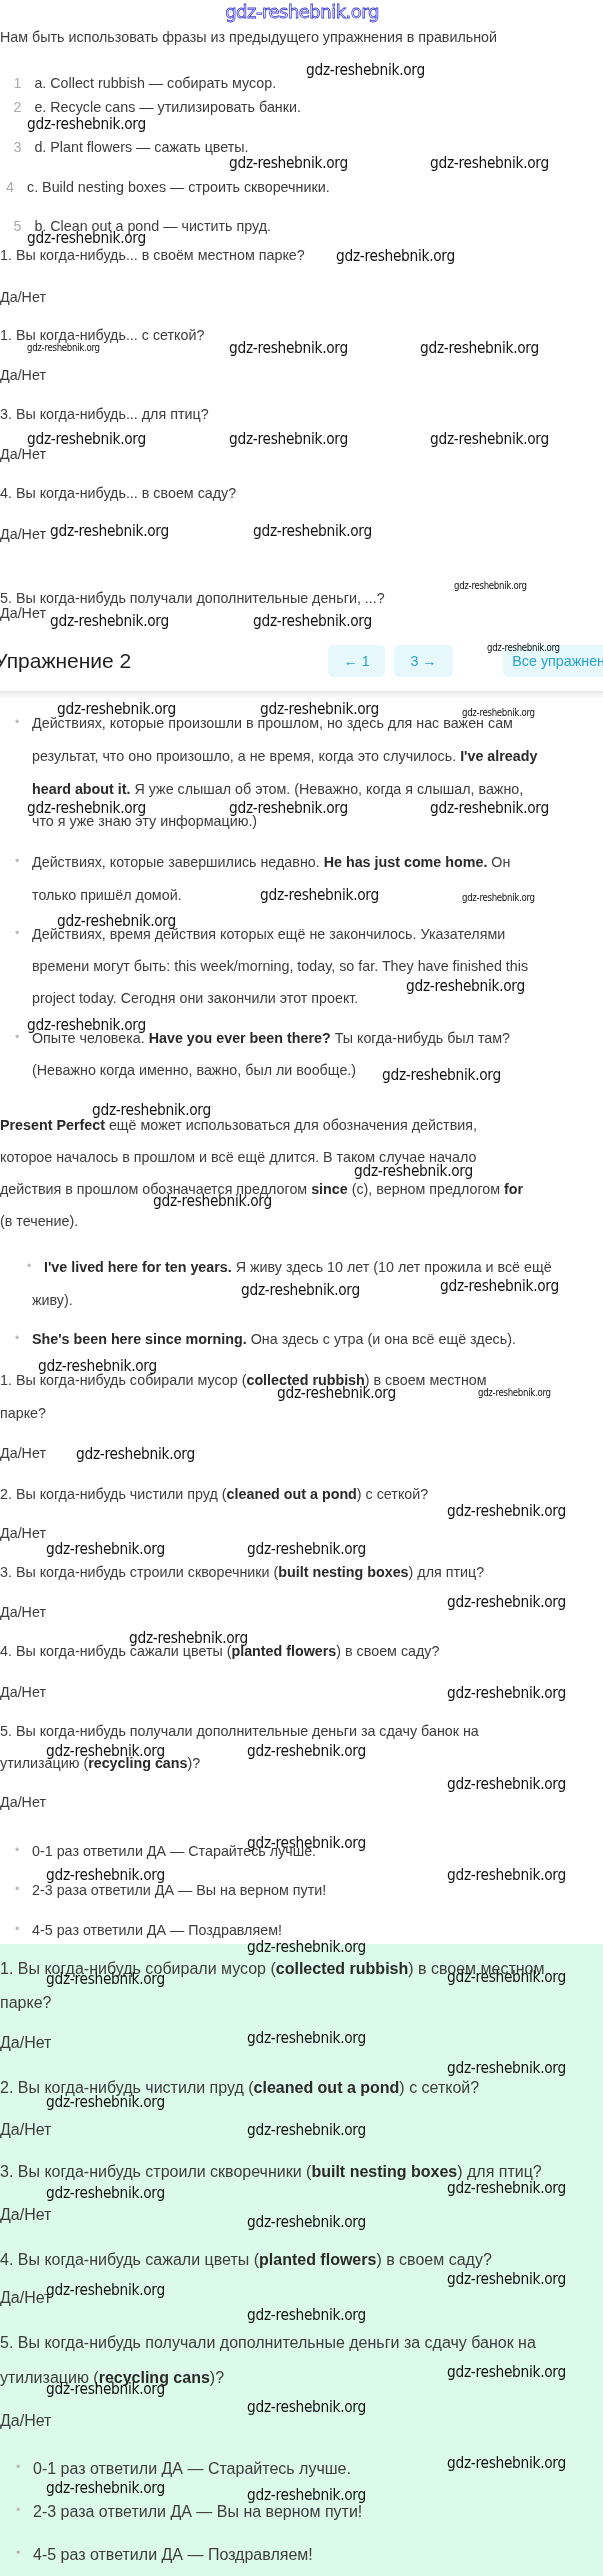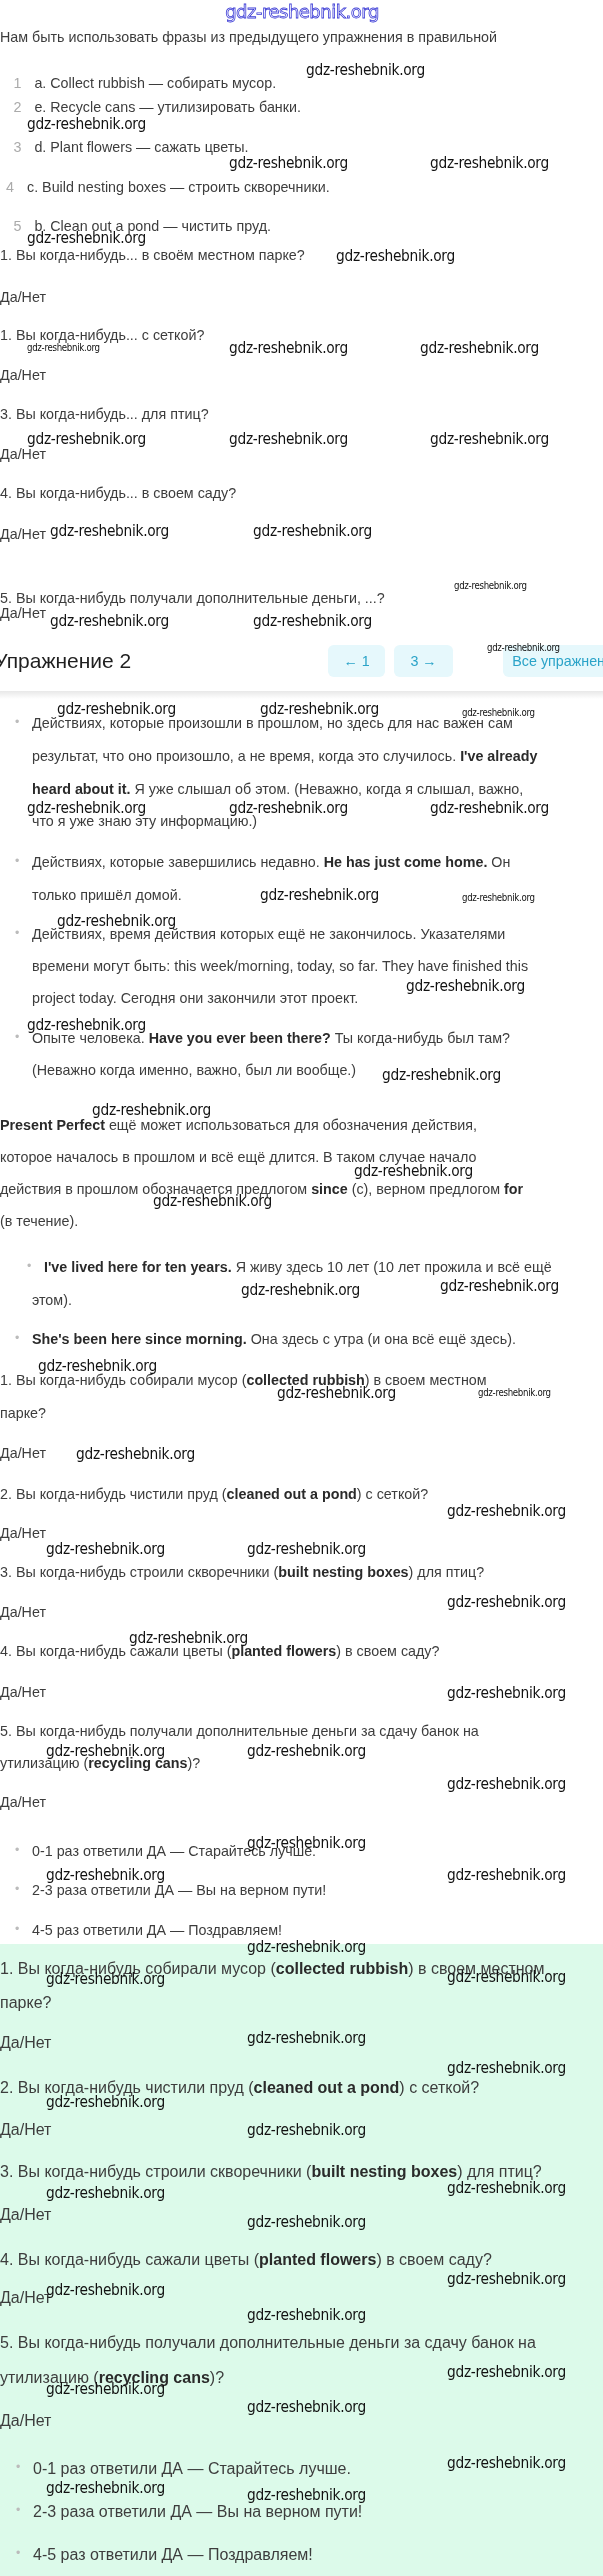--- a/index.html
+++ b/index.html
@@ -81,21 +81,21 @@
 
 <div class="abs bullet" style="left:32px;top:1030px;"><span>Опыте человека. </span><b>Have you ever been there?</b><span> Ты когда-нибудь был там?</span></div>
 <div class="abs" style="left:32px;top:1062px;">(Неважно когда именно, важно, был ли вообще.)</div>
 
 <div class="abs" style="left:0;top:1117px;"><b>Present Perfect</b><span> ещё может использоваться для обозначения действия,</span></div>
 <div class="abs" style="left:0;top:1149px;">которое началось в прошлом и всё ещё длится. В таком случае начало</div>
 <div class="abs" style="left:0;top:1181px;"><span>действия в прошлом обозначается предлогом </span><b>since</b><span> (с), верном предлогом </span><b>for</b></div>
 <div class="abs" style="left:0;top:1213px;">(в течение).</div>
 
 <div class="abs bullet" style="left:32px;top:1259px;margin-left:12px;"><b>I've lived here for ten years.</b><span> Я живу здесь 10 лет (10 лет прожила и всё ещё</span></div>
-<div class="abs" style="left:32px;top:1292px;">этом).</div>
+<div class="abs" style="left:32px;top:1292px;">живу).</div>
 <div class="abs bullet" style="left:32px;top:1331px;"><b>She's been here since morning.</b><span> Она здесь с утра (и она всё ещё здесь).</span></div>
 
 <div class="abs" style="left:0;top:1372px;"><span>1. Вы когда-нибудь собирали мусор (</span><b>collected rubbish</b><span>) в своем местном</span></div>
 <div class="abs" style="left:0;top:1405px;">парке?</div>
 <div class="abs" style="left:0;top:1445px;">Да/Нет</div>
 <div class="abs" style="left:0;top:1486px;"><span>2. Вы когда-нибудь чистили пруд (</span><b>cleaned out a pond</b><span>) с сеткой?</span></div>
 <div class="abs" style="left:0;top:1525px;">Да/Нет</div>
 <div class="abs" style="left:0;top:1564px;"><span>3. Вы когда-нибудь строили скворечники (</span><b>built nesting boxes</b><span>) для птиц?</span></div>
 <div class="abs" style="left:0;top:1604px;">Да/Нет</div>
 <div class="abs" style="left:0;top:1643px;"><span>4. Вы когда-нибудь сажали цветы (</span><b>planted flowers</b><span>) в своем саду?</span></div>

